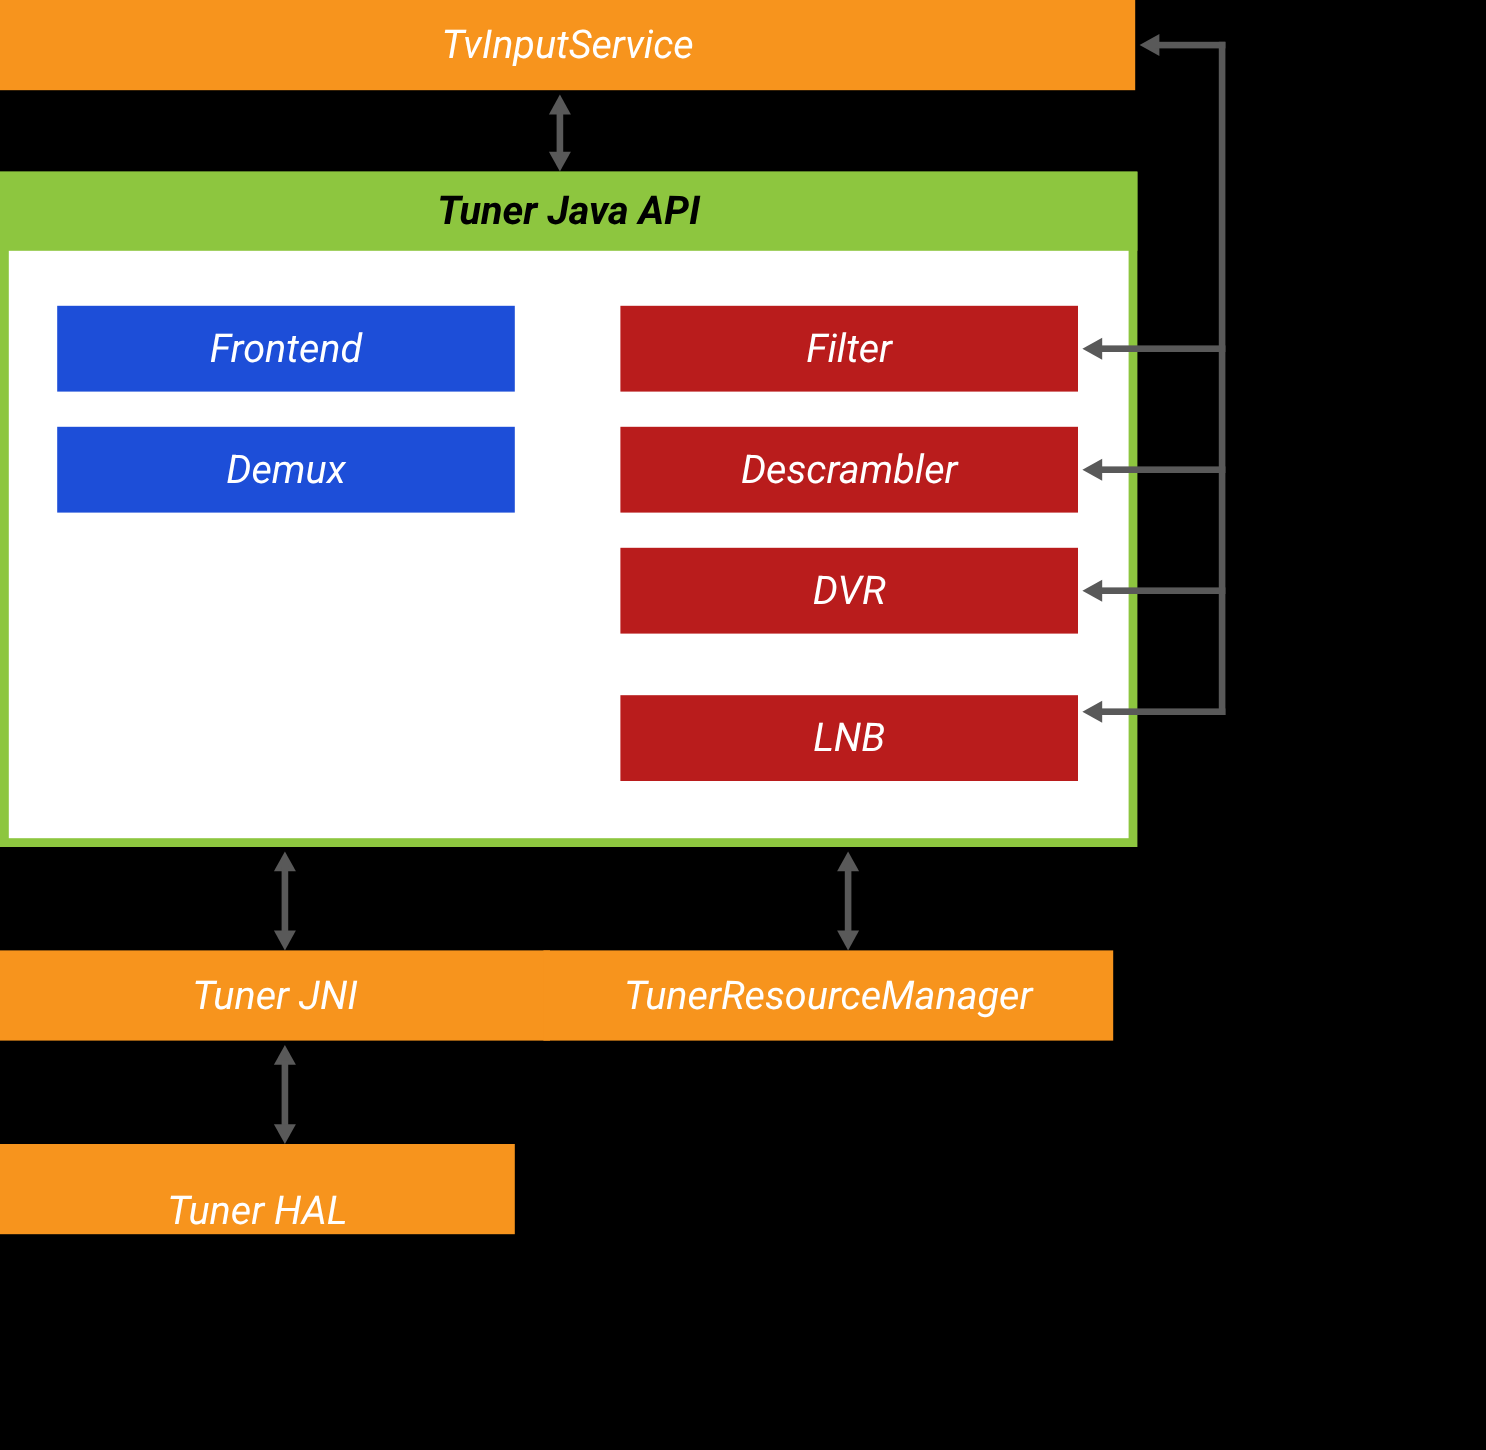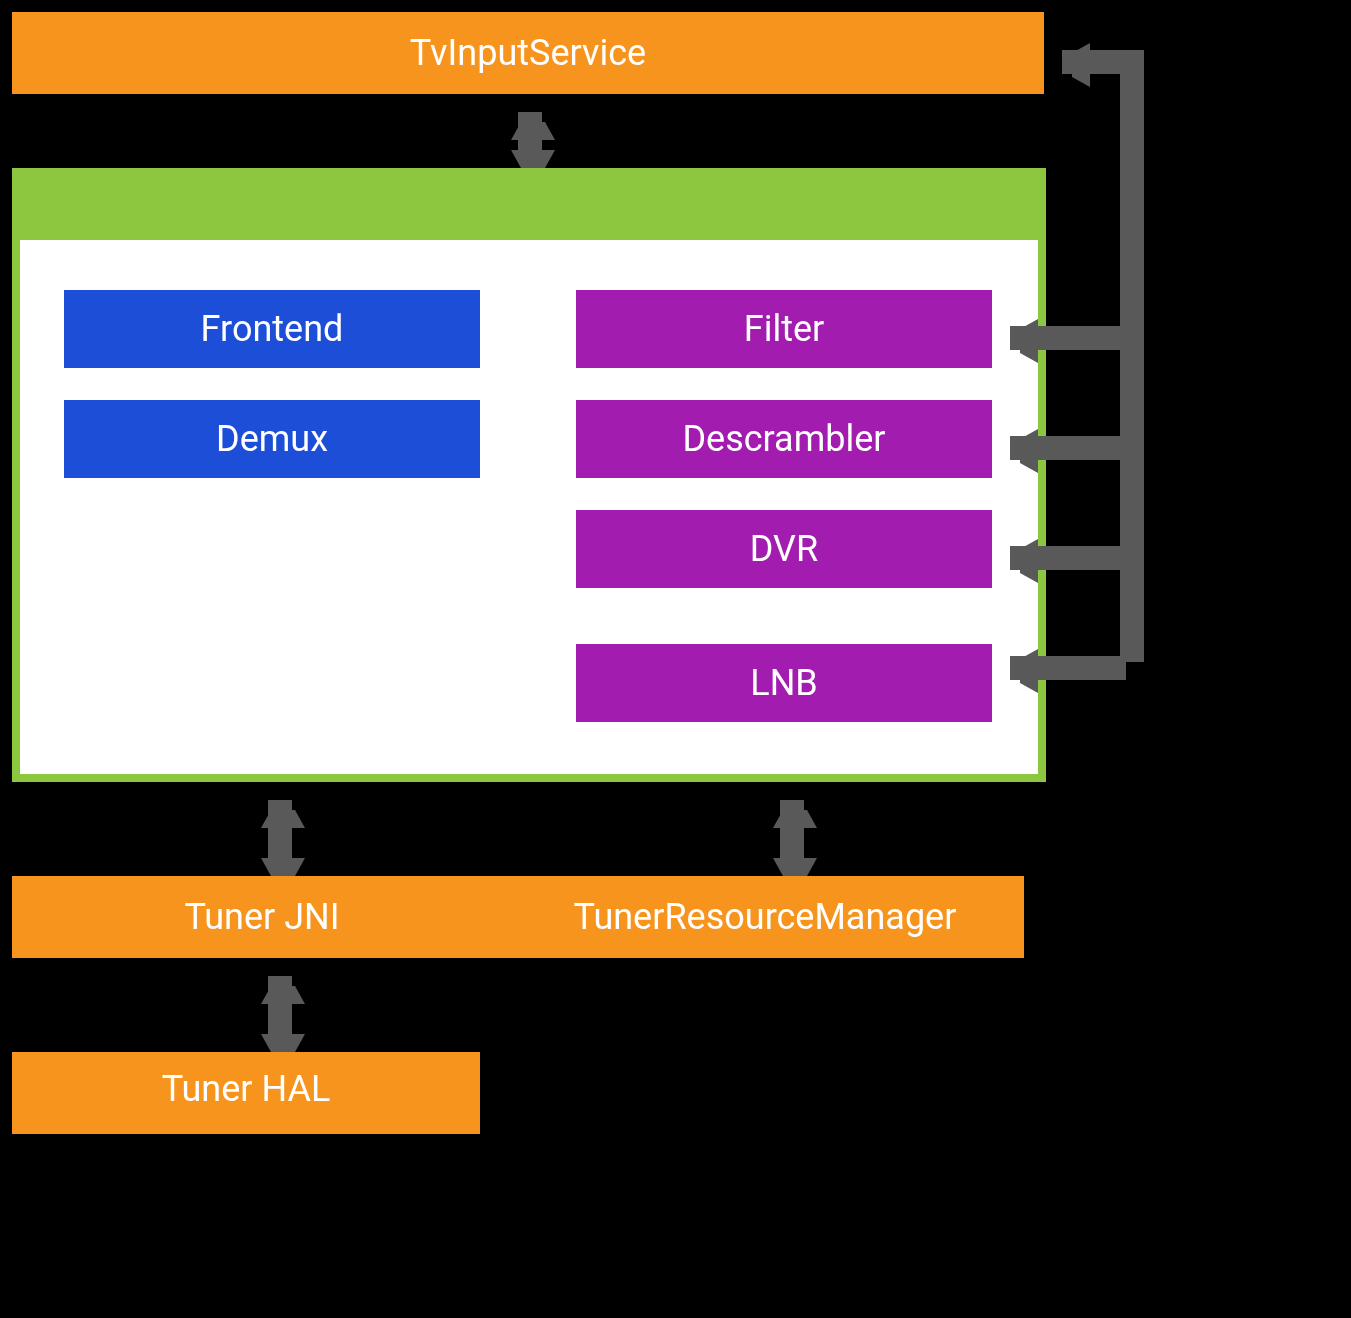--- a/index.html
+++ b/index.html
@@ -1,39 +1,40 @@
 <!DOCTYPE html>
 <html><head>
   <meta charset="utf-8">
   <style>
     * {
       margin: 0;
-      padding: 12px;
+      padding: 0;
       box-sizing: border-box;
+      font-style: italic;
     }
     body {
       background: #000;
       font-family: -apple-system, BlinkMacSystemFont, 'Segoe UI', Roboto, sans-serif;
       width: 1351px;
       height: 1318px;
       position: relative;
     }
     .box {
       display: flex;
       align-items: center;
       justify-content: center;
       color: #fff;
       font-size: 36px;
       font-weight: 400;
       position: absolute;
     }
     .orange { background: #f7941d; }
     .green { background: #8dc63f; }
     .purple { background: #1d4ed8; }
-    .blue { background: #a21caf; justify-content: center; }
+    .blue { background: #b91c1c; justify-content: center; }
     .white { background: #fff; }
     .black-text { color: #000; }
     .bold { font-weight: 700; }
     
     .arrow-line {
       position: absolute;
       background: #595959;
     }
     .arrow-head-up {
       position: absolute;
@@ -66,20 +67,23 @@
 <div class="box orange" style="left:0; top:0; width:1032px; height:82px;">
   <span>TvInputService</span>
 </div>
 
 <div class="arrow-head-up" style="left:499px; top:86px;"></div>
 <div class="arrow-line" style="left:506px; top:100px; width:6px; height:42px;"></div>
 <div class="arrow-head-down" style="left:499px; top:138px;"></div>
 
 <div style="position:absolute; left:0; top:156px; width:1034px; height:614px; background:#8dc63f;">
 
+  <div class="box green black-text bold" style="left:0; top:0; width:1034px; height:72px; position:absolute;">
+    <span>Tuner Java API</span>
+  </div>
 
   <div class="white" style="position:absolute; left:8px; top:72px; width:1018px; height:534px;"></div>
 </div>
 
 <div class="box purple" style="left:52px; top:278px; width:416px; height:78px;">
   <span>Frontend</span>
 </div>
 
 <div class="box purple" style="left:52px; top:388px; width:416px; height:78px;">
   <span>Demux</span>

